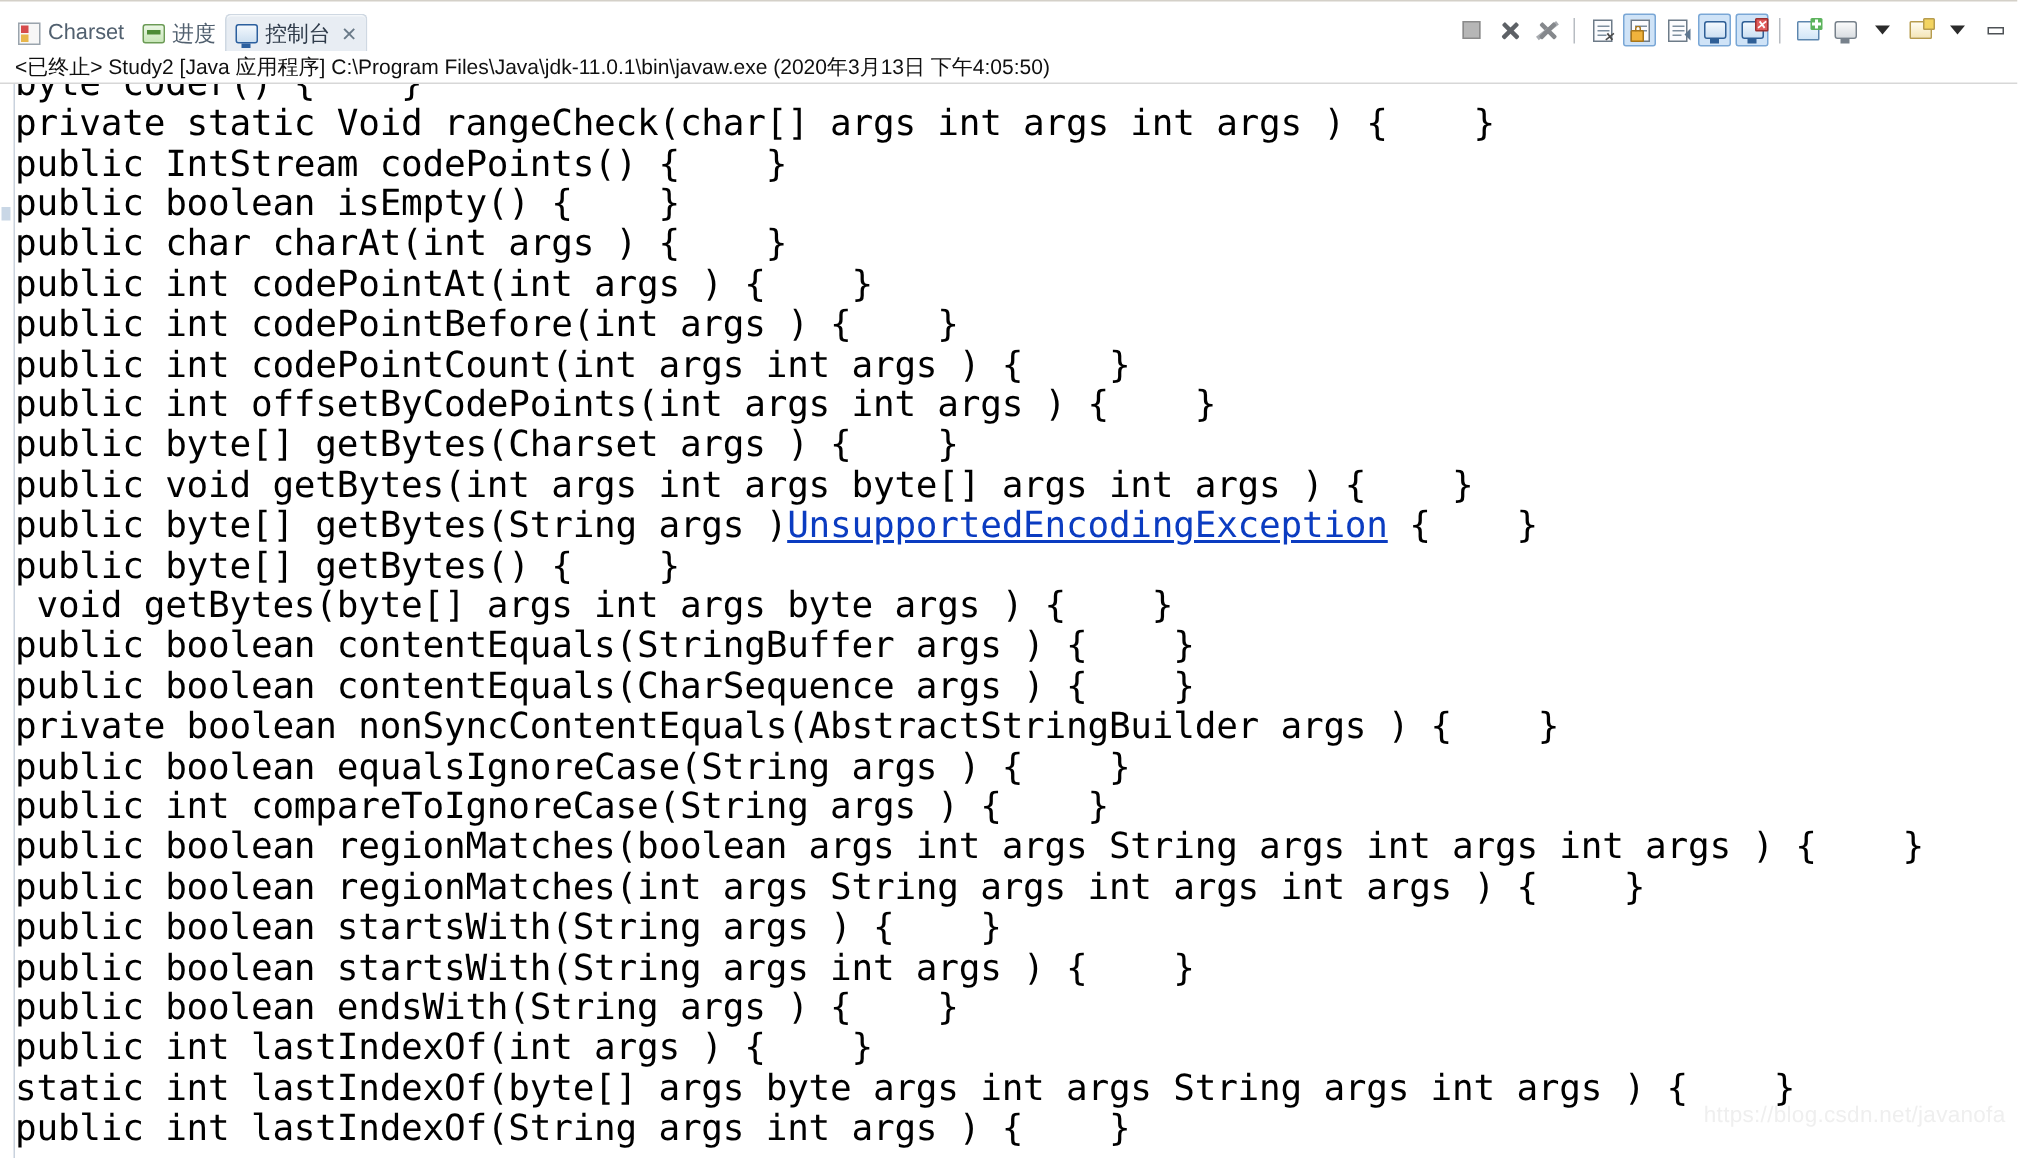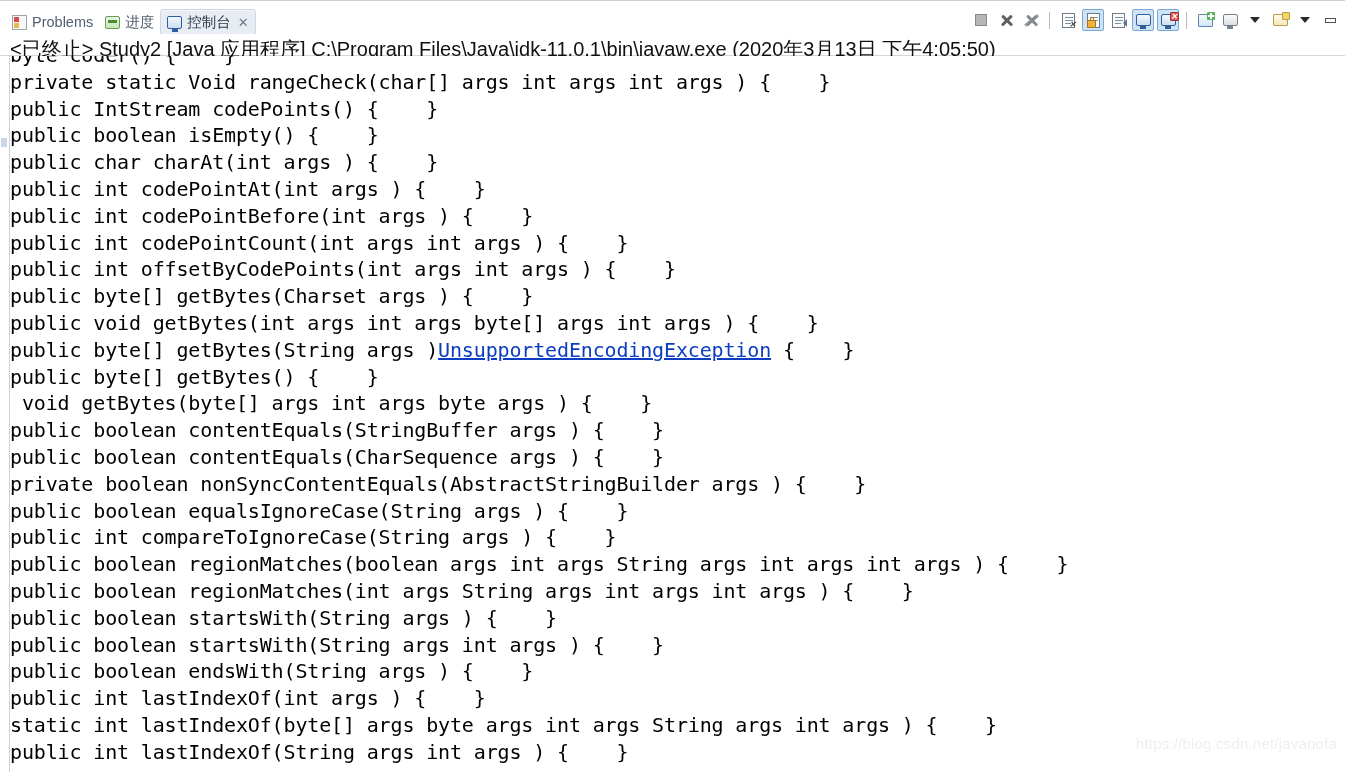--- a/index.html
+++ b/index.html
@@ -212,21 +212,21 @@
     width:0;height:0;border-left:5px solid transparent;border-right:5px solid transparent;border-top:6px solid #2b2b2b;
   }
   .g-min {
     width:11px;height:5px;border:1.5px solid #4e5256;box-sizing:border-box;background:#fff;
   }
 
   
   .console-header {
     height: 22px;
     padding: 2px 0 0 10px;
-    font-size: 20px;
+    font-size: 14px;
     color: #101010;
     white-space: nowrap;
     background: #ffffff;
     box-sizing: border-box;
     border-bottom: 1px solid #d7d7d7;
   }
 
   
   .console-wrap {
     position: relative;
@@ -244,21 +244,21 @@
   .left-rail .marker {
     position: absolute;
     left: 1px;
     width: 6px; height: 9px;
     background: #c9d7e6;
   }
   .console-body {
     position: absolute;
     left: 10px; top: 0; right: 0; bottom: 0;
     font-family: "DejaVu Sans Mono", "Liberation Mono", monospace;
-    font-size: 20px;
+    font-size: 24px;
     line-height: 26.8px;
     color: #000000;
     white-space: pre;
     letter-spacing: -0.15px;
     overflow: hidden;
   }
   .cline { height: 26.8px; }
   .cline.clipped-top {
     margin-top: -14px;
   }
@@ -283,21 +283,21 @@
 </head>
 <body>
 
 <div class="top-strip"></div>
 
 <div class="tabbar">
   <div class="tabs">
 
     <div class="tab inactive">
       <span class="ico ico-problems"></span>
-      <span class="tab-label">Problems</span>
+      <span class="tab-label">Charset</span>
     </div>
 
     <div class="tab inactive">
       <span class="ico ico-progress"></span>
       <span class="tab-label">进度</span>
     </div>
 
     <div class="tab active">
       <span class="ico ico-console"></span>
       <span class="tab-label">控制台</span>

